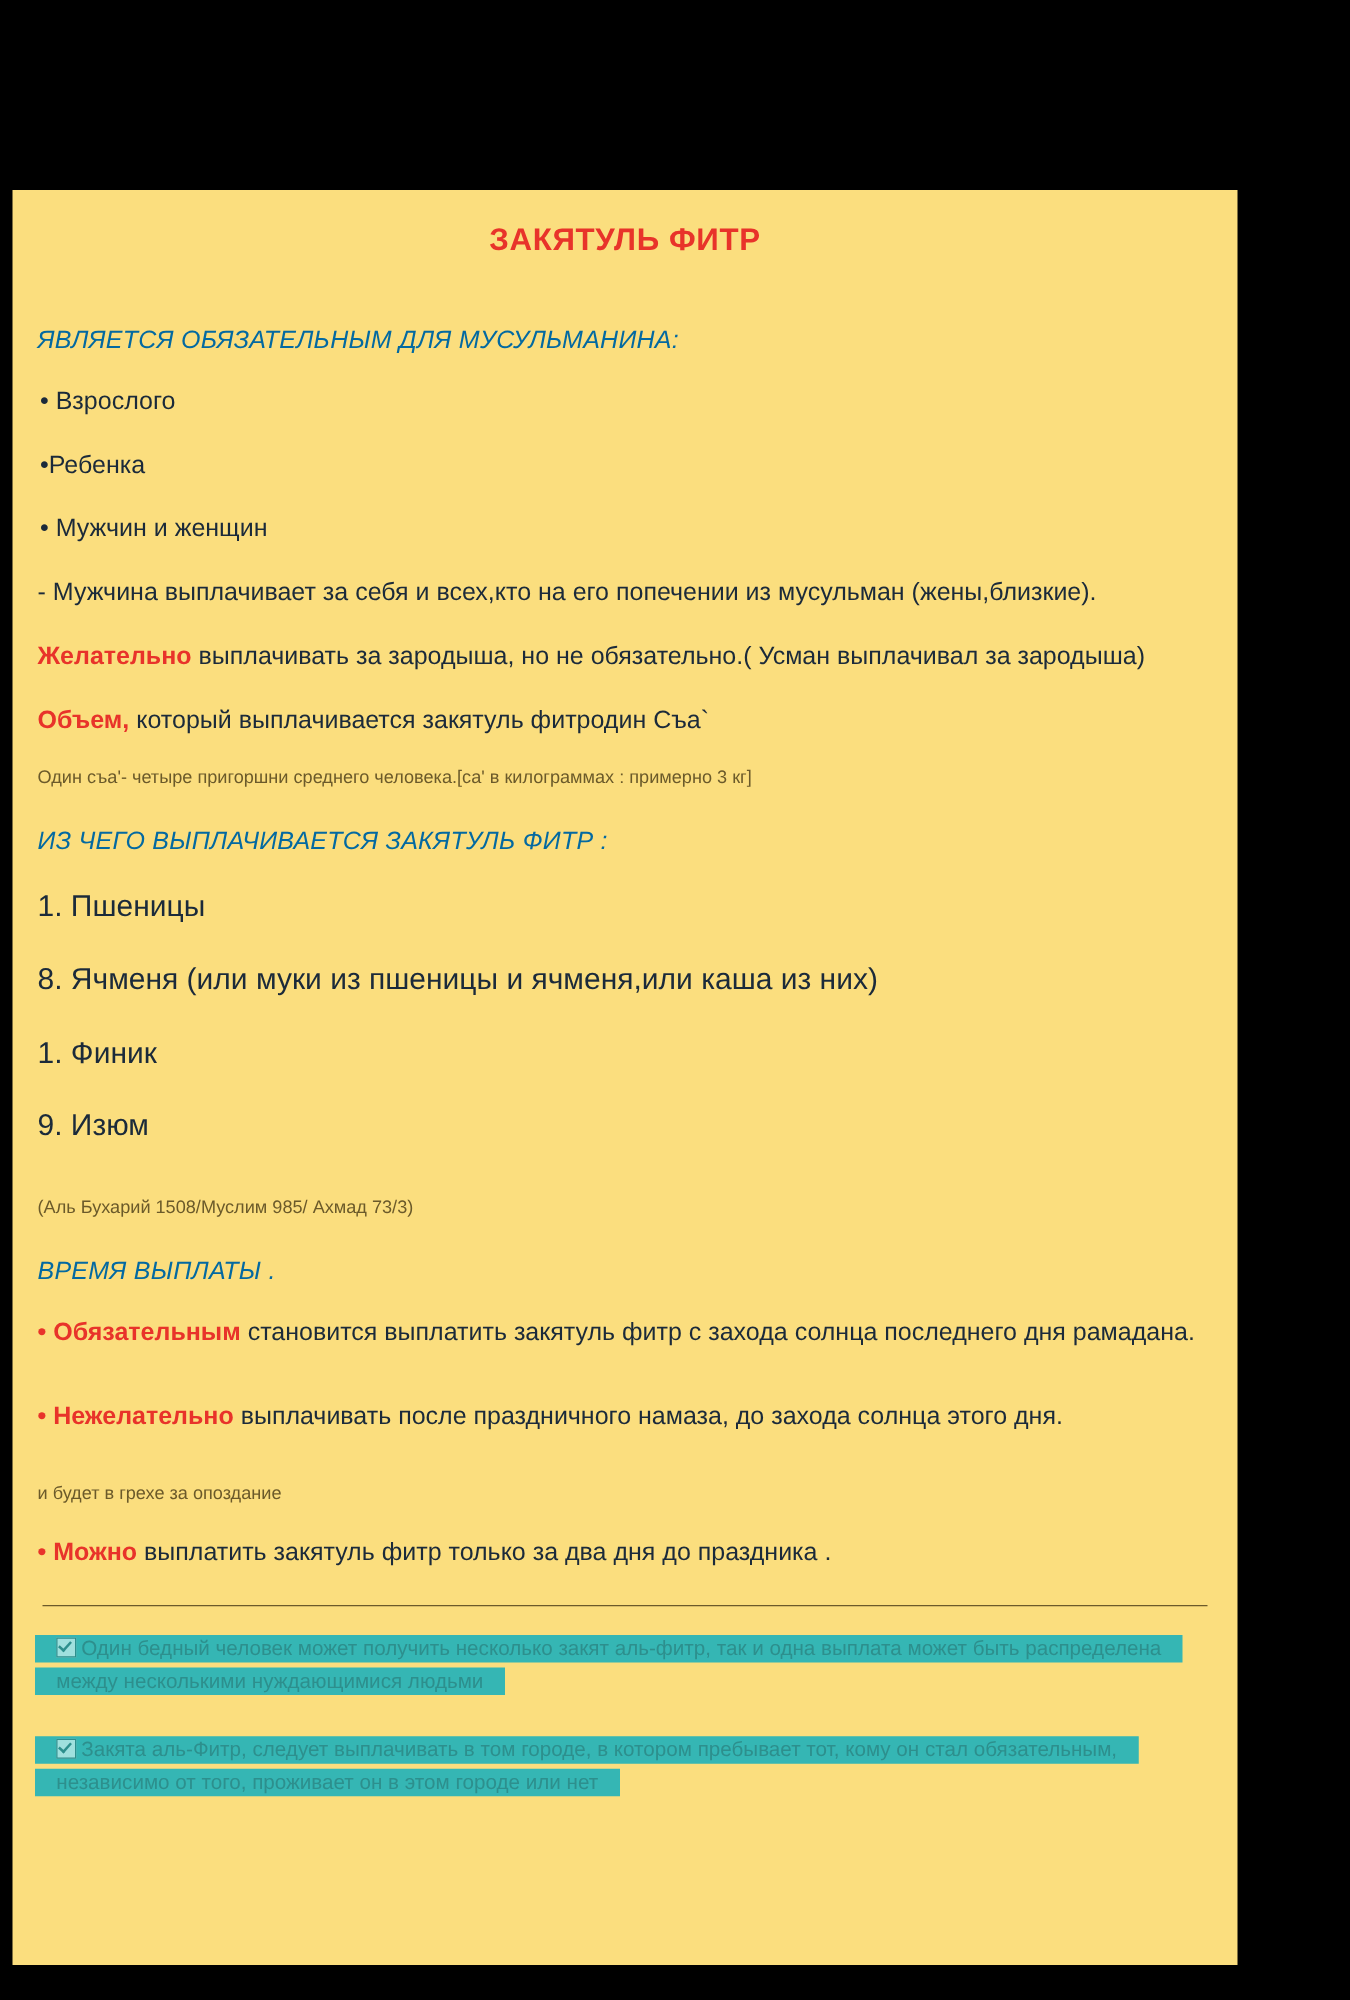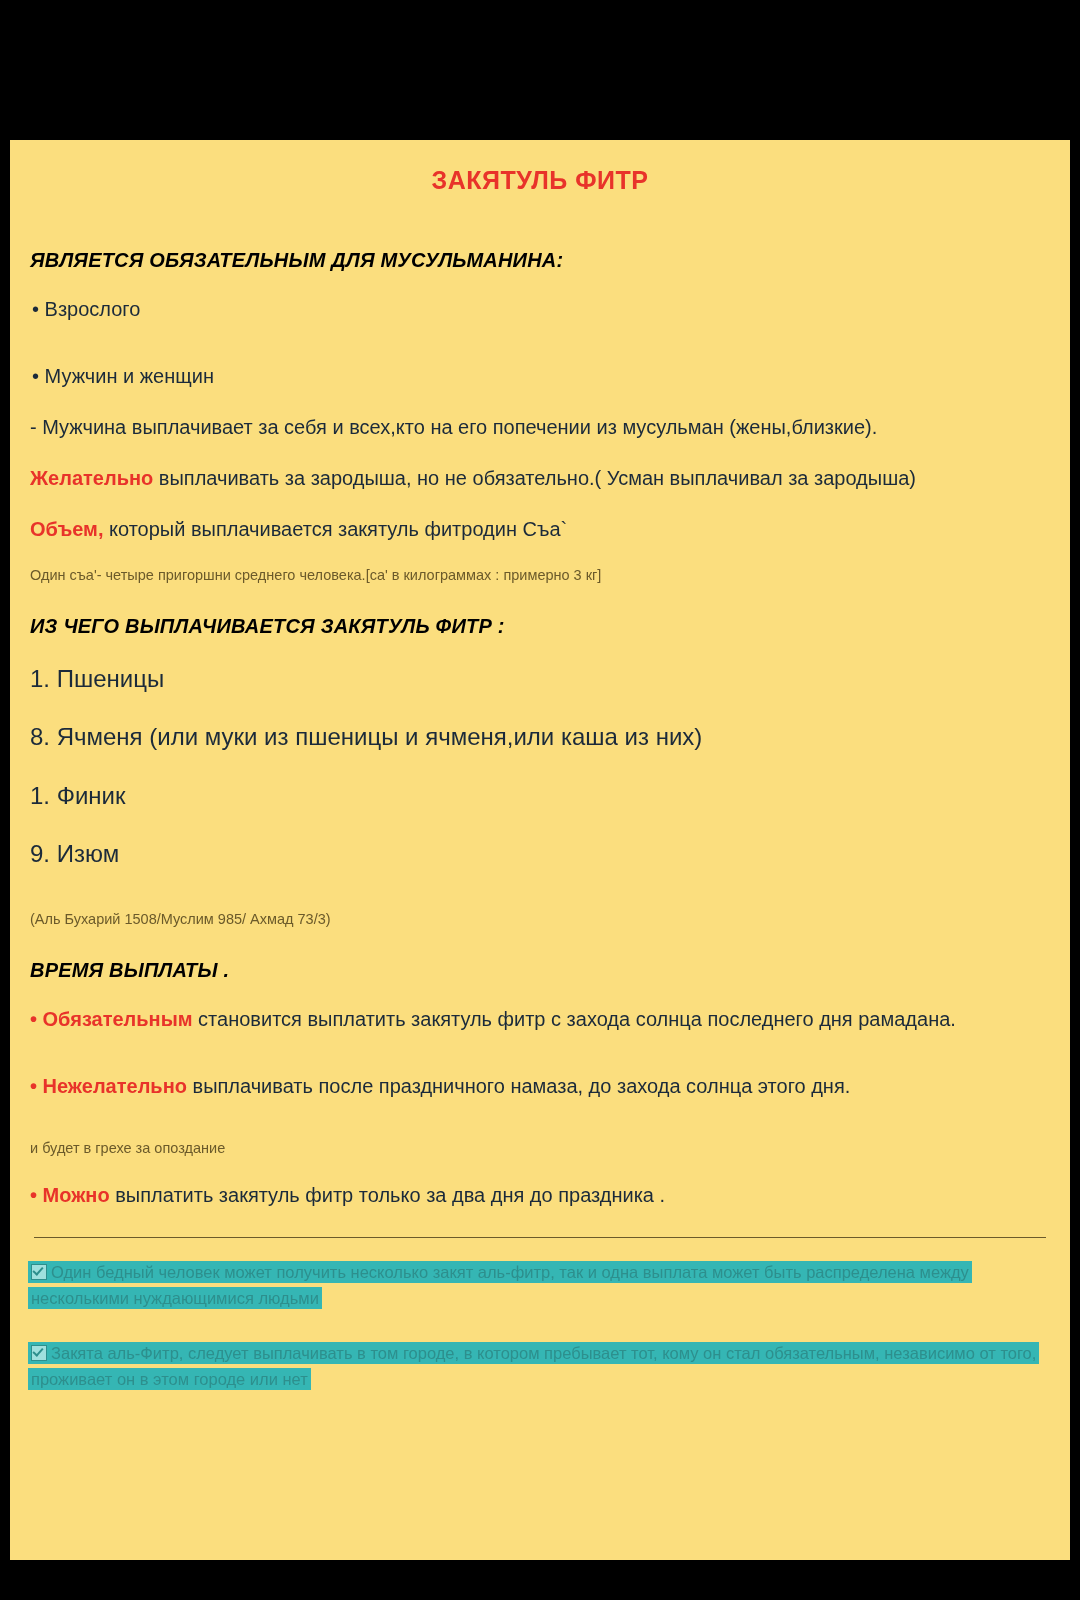--- a/index.html
+++ b/index.html
@@ -9,41 +9,41 @@
   }
   body {
     width: 1080px;
     height: 1600px;
     overflow: hidden;
     font-family: "Liberation Sans", sans-serif;
   }
   .page {
     position: absolute;
     left: 10px;
-    top: 140px;
-    width: 1060px;
+    top: 152px;
+    width: 980px;
     height: 1420px;
     background: #FBDE7E;
     box-sizing: border-box;
     padding: 0 16px;
   }
   .title {
     text-align: center;
     color: #E8332A;
     font-weight: bold;
     font-size: 25px;
     letter-spacing: 0.5px;
     margin-top: 26px;
     margin-bottom: 0;
   }
   .gap-1 { height: 54px; }
   .heading-green {
-    color: #000000;
+    color: #0369a1;
     font-style: italic;
-    font-weight: bold;
+    font-weight: normal;
     font-size: 20px;
     margin: 0 0 6px 4px;
     letter-spacing: 0.2px;
   }
   .line {
     color: #1b2a3a;
     font-size: 20px;
     margin: 0 0 4px 4px;
     line-height: 1.55;
   }
@@ -71,21 +71,21 @@
     margin: 26px 8px 22px 8px;
   }
   .hl-block {
     margin: 0 0 14px 2px;
     line-height: 1.55;
   }
   .hl-text {
     background: #35B6B4;
     color: #2d8f8d;
     font-size: 16.5px;
-    padding: 2px 3px;
+    padding: 2px 17px;
     box-decoration-break: clone;
     -webkit-box-decoration-break: clone;
   }
   .check-icon {
     display: inline-block;
     width: 14px;
     height: 14px;
     border: 1.5px solid #2d8f8d;
     background: #9fe0de;
     vertical-align: -2px;
@@ -130,20 +130,21 @@
   <h1 class="title">ЗАКЯТУЛЬ ФИТР</h1>
 
   <div class="gap-1"></div>
 
   <p class="heading-green">ЯВЛЯЕТСЯ ОБЯЗАТЕЛЬНЫМ ДЛЯ  МУСУЛЬМАНИНА:</p>
 
   <div class="row-spacer-sm"></div>
 
   <p class="line bullet">• Взрослого</p>
   <div class="row-spacer-sm"></div>
+  <p class="line bullet">•Ребенка</p>
   <div class="row-spacer-sm"></div>
   <p class="line bullet">• Мужчин и женщин</p>
   <div class="row-spacer-sm"></div>
   <p class="line">- Мужчина выплачивает за себя и всех,кто на его попечении из мусульман (жены,близкие).</p>
 
   <div class="row-spacer-sm"></div>
   <p class="line"><span class="red-bold">Желательно</span><span> выплачивать за зародыша, но не обязательно.( Усман выплачивал за зародыша)</span></p>
 
   <div class="row-spacer-sm"></div>
   <p class="line"><span class="red-bold">Объем,</span><span> который выплачивается закятуль фитродин Съа`</span></p>

